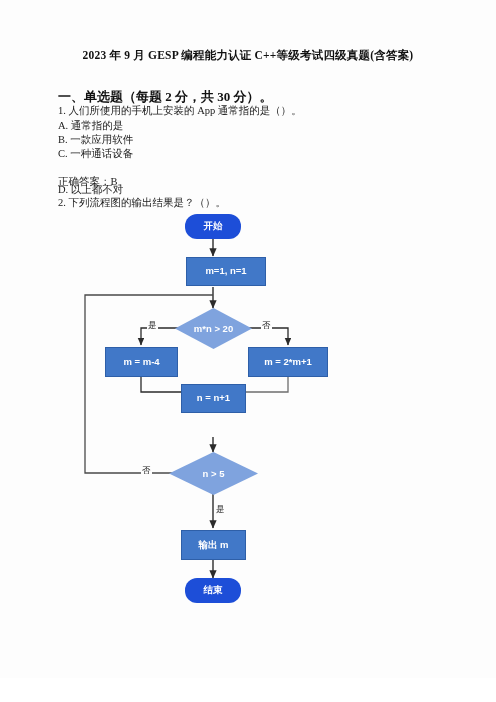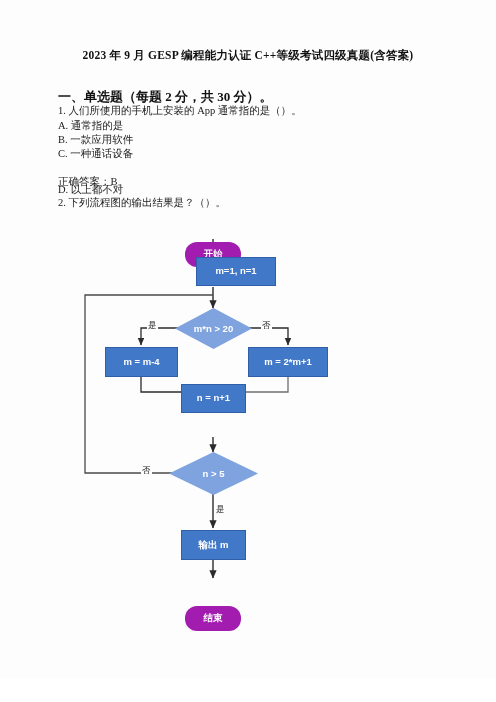--- a/index.html
+++ b/index.html
@@ -71,24 +71,23 @@
     justify-content: center;
     font-family: "Liberation Sans", "DejaVu Sans", sans-serif;
     font-size: 9.5px;
     font-weight: bold;
     color: #ffffff;
     box-sizing: border-box;
     text-align: center;
     line-height: 1.1;
   }
   .node-terminal {
-    background: #a21caf;
+    background: #1d4ed8;
     border-radius: 12px;
     color: #ffffff;
-    margin-top: 28px;
   }
   .node-process {
     background: #4178C8;
     border: 1px solid #2E5FA8;
   }
   .node-decision-wrap {
     position: absolute;
   }
   .node-decision {
     position: absolute;
@@ -165,21 +164,21 @@
 
     <path d="M180,473 L85,473 L85,295 L213,295" fill="none" stroke="#4A4A4A" stroke-width="1.3"></path>
 
     <line x1="213" y1="494" x2="213" y2="528" stroke="#2B2B2B" stroke-width="1.4" marker-end="url(#arrow)"></line>
 
     <line x1="213" y1="560" x2="213" y2="578" stroke="#2B2B2B" stroke-width="1.4" marker-end="url(#arrow)"></line>
   </svg>
 
   <div class="node node-terminal" style="left:185px; top:214px; width:56px; height:25px;">开始</div>
 
-  <div class="node node-process" style="left:196px; top:257px; width:80px; height:29px;">m=1, n=1</div>
+  <div class="node node-process" style="left:186px; top:257px; width:80px; height:29px;">m=1, n=1</div>
 
   <div class="node-decision-wrap" style="left:175px; top:308px; width:77px; height:41px;">
     <div class="node-decision"></div>
     <div class="node-decision-label">m*n &gt; 20</div>
   </div>
 
   <div class="node node-process" style="left:105px; top:347px; width:73px; height:30px;">m = m-4</div>
 
   <div class="node node-process" style="left:248px; top:347px; width:80px; height:30px;">m = 2*m+1</div>
 

